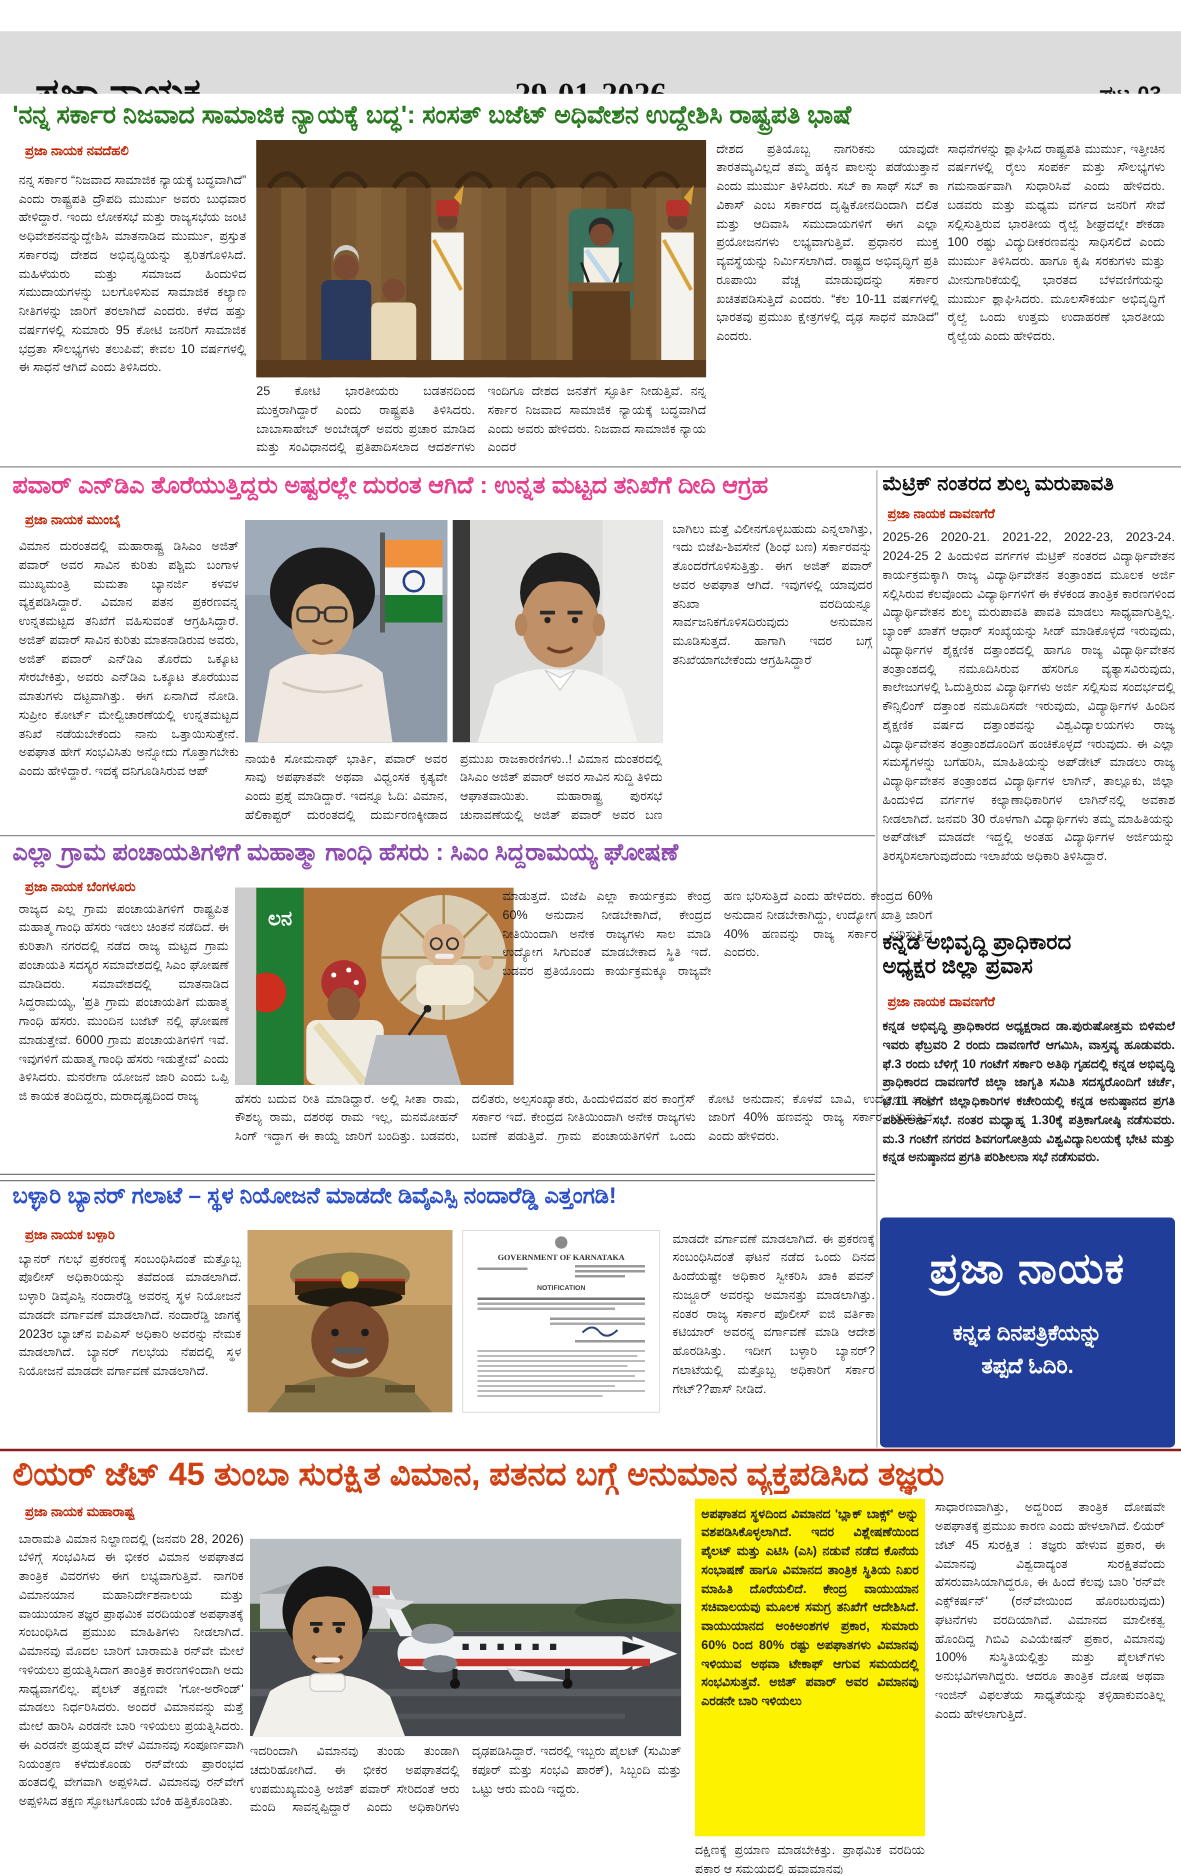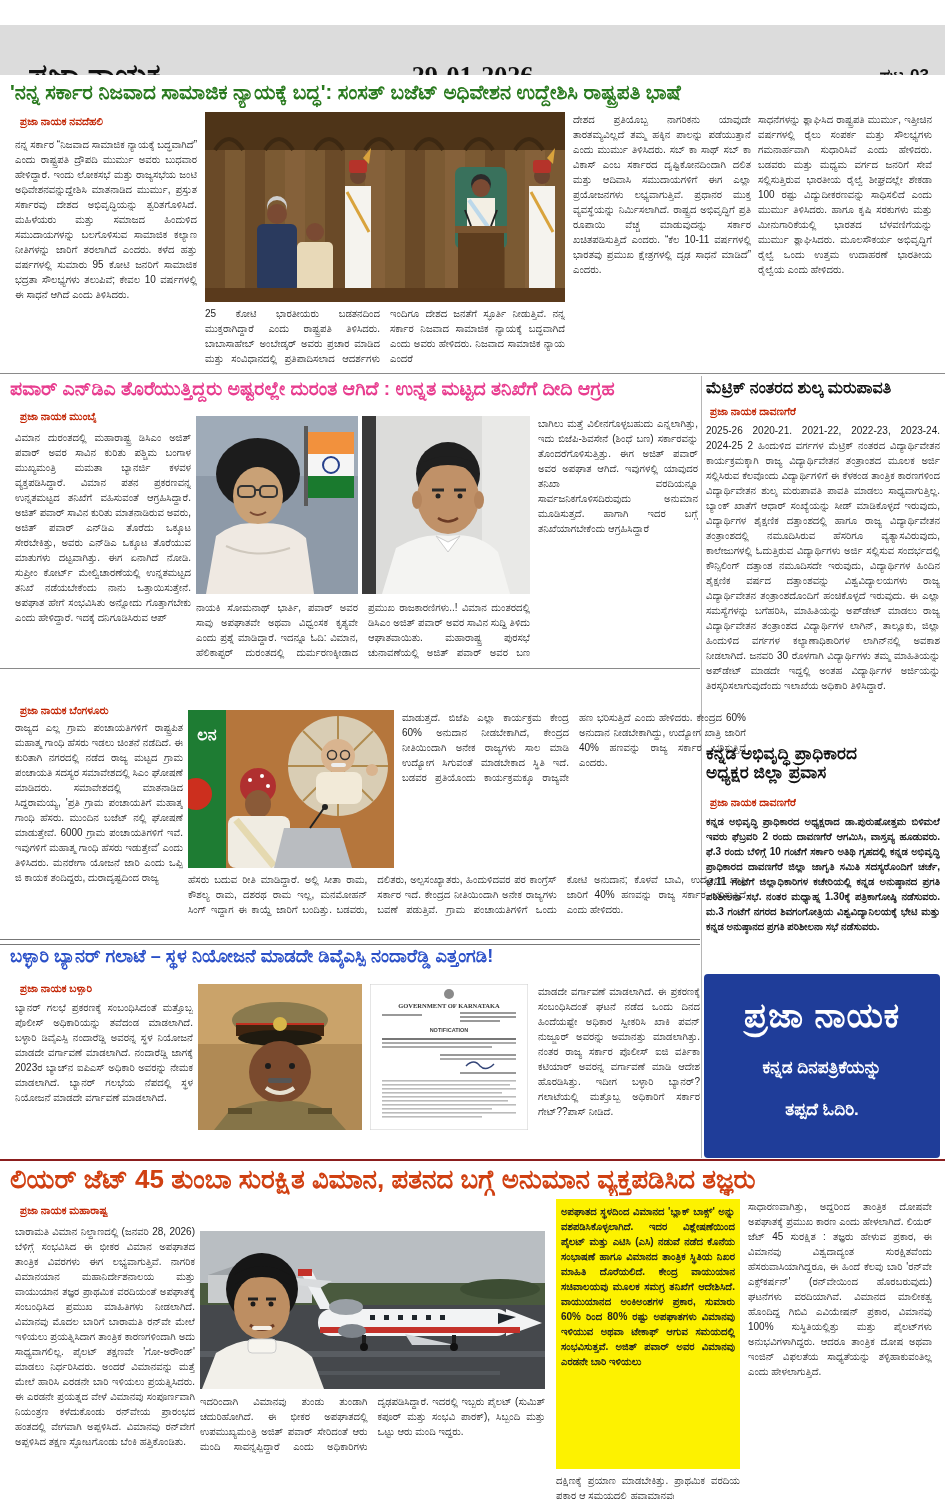--- a/index.html
+++ b/index.html
@@ -36,30 +36,30 @@
   #a2-colR{left:538px;top:416px;width:160px;height:250px;}
   #a2-below{left:196px;top:600px;width:334px;height:64px;}
   #vr1{left:701px;top:376px;height:782px;}
   #metric-headline{left:706px;top:379px;width:234px;height:23px;font-size:16px;color:#111;}
   #metric-byline{left:710px;top:405px;}
   #metric-body{left:706px;top:423px;width:234px;height:314px;}
   #hr2{left:0;top:668px;width:700px;}
   #a3-headline{left:10px;top:672px;width:735px;height:25px;font-size:19px;color:var(--headline_purple,#8d4bb0);}
   #a3-byline{left:20px;top:704px;}
   #a3-colL{left:15px;top:720px;width:168px;height:214px;}
-  #a3-photo{left:188px;top:710px;width:206px;height:158px;}
+  #a3-photo{left:188px;top:710px;width:206px;height:158px;padding-left:17px;}
   #a3-wide{left:402px;top:710px;width:344px;height:158px;}
   #a3-below{left:188px;top:872px;width:558px;height:62px;}
   #kda-headline{left:706px;top:744px;width:234px;height:48px;font-size:17px;color:#111;}
   #kda-byline{left:710px;top:796px;}
   #kda-body{left:706px;top:814px;width:234px;height:150px;font-weight:bold;}
   #promo{left:704px;top:974px;width:236px;height:184px;background:var(--promo_blue,#1f3d99);border-radius:4px;text-align:center;color:#fff;}
   #promo-title{margin-top:22px;font-size:34px;font-weight:bold;letter-spacing:1px;}
   #promo-line1{margin-top:22px;font-size:17px;font-weight:bold;}
-  #promo-line2{margin-top:22px;font-size:17px;font-weight:bold;}
+  #promo-line2{margin-top:6px;font-size:17px;font-weight:bold;}
   #hr3{left:0;top:939px;width:700px;}
   #a4-headline{left:10px;top:946px;width:690px;height:25px;font-size:18px;color:var(--headline_blue,#2b50c8);}
   #a4-byline{left:20px;top:982px;}
   #a4-colL{left:15px;top:1000px;width:178px;height:158px;}
   #a4-photo{left:198px;top:984px;width:164px;height:146px;}
   #a4-doc{left:370px;top:984px;width:158px;height:146px;}
   #a4-doccap{left:370px;top:1134px;width:310px;height:24px;}
   #a4-colR{left:538px;top:984px;width:162px;height:174px;}
   #hr4{left:0;top:1159px;width:945px;height:2px;background:#8b1e1e;}
   #a5-headline{left:10px;top:1165px;width:925px;height:31px;font-size:26px;color:var(--headline_red,#d04012);}
@@ -189,20 +189,21 @@
   <div id="a2-below" class="abs bcol cols2">ನಾಯಕಿ ಸೋಮನಾಥ್ ಭಾರ್ತಿ, ಪವಾರ್ ಅವರ ಸಾವು ಅಪಘಾತವೇ ಅಥವಾ ವಿಧ್ವಂಸಕ ಕೃತ್ಯವೇ ಎಂದು ಪ್ರಶ್ನೆ ಮಾಡಿದ್ದಾರೆ. ಇದನ್ನೂ ಓದಿ: ವಿಮಾನ, ಹೆಲಿಕಾಪ್ಟರ್ ದುರಂತದಲ್ಲಿ ದುರ್ಮರಣಕ್ಕೀಡಾದ ಪ್ರಮುಖ ರಾಜಕಾರಣಿಗಳು..! ವಿಮಾನ ದುಂತರದಲ್ಲಿ ಡಿಸಿಎಂ ಅಜಿತ್ ಪವಾರ್ ಅವರ ಸಾವಿನ ಸುದ್ದಿ ತಿಳಿದು ಆಘಾತವಾಯಿತು. ಮಹಾರಾಷ್ಟ್ರ ಪುರಸಭೆ ಚುನಾವಣೆಯಲ್ಲಿ ಅಜಿತ್ ಪವಾರ್ ಅವರ ಬಣ ಶರದ್ ಪವಾರ್ ಅವರ ಬಣದೊಂದಿಗೆ ಮೈತ್ರಿ ಮಾಡಿಕೊಂಡಿತ್ತು. ಹೀಗಾಗಿ ಎರಡೂ</div>
 
   <div id="vr1" class="abs vrule"></div>
 
   <div id="metric-headline" class="abs headline">ಮೆಟ್ರಿಕ್ ನಂತರದ ಶುಲ್ಕ ಮರುಪಾವತಿ</div>
   <div id="metric-byline" class="abs byline">ಪ್ರಜಾ ನಾಯಕ ದಾವಣಗೆರೆ</div>
   <div id="metric-body" class="abs bcol">2025-26  2020-21.  2021-22,  2022-23, 2023-24. 2024-25 2 ಹಿಂದುಳಿದ ವರ್ಗಗಳ ಮೆಟ್ರಿಕ್ ನಂತರದ ವಿದ್ಯಾರ್ಥಿವೇತನ ಕಾರ್ಯಕ್ರಮಕ್ಕಾಗಿ ರಾಜ್ಯ ವಿದ್ಯಾರ್ಥಿವೇತನ ತಂತ್ರಾಂಶದ ಮೂಲಕ ಅರ್ಜಿ ಸಲ್ಲಿಸಿರುವ ಕೆಲವೊಂದು ವಿದ್ಯಾರ್ಥಿಗಳಿಗೆ ಈ ಕೆಳಕಂಡ ತಾಂತ್ರಿಕ ಕಾರಣಗಳಿಂದ ವಿದ್ಯಾರ್ಥಿವೇತನ ಶುಲ್ಕ ಮರುಪಾವತಿ ಪಾವತಿ ಮಾಡಲು ಸಾಧ್ಯವಾಗುತ್ತಿಲ್ಲ. ಬ್ಯಾಂಕ್ ಖಾತೆಗೆ ಆಧಾರ್ ಸಂಖ್ಯೆಯನ್ನು ಸೀಡ್ ಮಾಡಿಕೊಳ್ಳದೆ ಇರುವುದು, ವಿದ್ಯಾರ್ಥಿಗಳ ಶೈಕ್ಷಣಿಕ ದತ್ತಾಂಶದಲ್ಲಿ ಹಾಗೂ ರಾಜ್ಯ ವಿದ್ಯಾರ್ಥಿವೇತನ ತಂತ್ರಾಂಶದಲ್ಲಿ ನಮೂದಿಸಿರುವ ಹೆಸರಿಗೂ ವ್ಯತ್ಯಾಸವಿರುವುದು, ಕಾಲೇಜುಗಳಲ್ಲಿ ಓದುತ್ತಿರುವ ವಿದ್ಯಾರ್ಥಿಗಳು ಅರ್ಜಿ ಸಲ್ಲಿಸುವ ಸಂದರ್ಭದಲ್ಲಿ ಕೌನ್ಸಿಲಿಂಗ್ ದತ್ತಾಂಶ ನಮೂದಿಸದೇ ಇರುವುದು, ವಿದ್ಯಾರ್ಥಿಗಳ ಹಿಂದಿನ ಶೈಕ್ಷಣಿಕ ವರ್ಷದ ದತ್ತಾಂಶವನ್ನು ವಿಶ್ವವಿದ್ಯಾಲಯಗಳು ರಾಜ್ಯ ವಿದ್ಯಾರ್ಥಿವೇತನ ತಂತ್ರಾಂಶದೊಂದಿಗೆ ಹಂಚಿಕೊಳ್ಳದೆ ಇರುವುದು. ಈ ಎಲ್ಲಾ ಸಮಸ್ಯೆಗಳನ್ನು ಬಗೆಹರಿಸಿ, ಮಾಹಿತಿಯನ್ನು ಅಪ್‌ಡೇಟ್ ಮಾಡಲು ರಾಜ್ಯ ವಿದ್ಯಾರ್ಥಿವೇತನ ತಂತ್ರಾಂಶದ ವಿದ್ಯಾರ್ಥಿಗಳ ಲಾಗಿನ್, ತಾಲ್ಲೂಕು, ಜಿಲ್ಲಾ ಹಿಂದುಳಿದ ವರ್ಗಗಳ ಕಲ್ಯಾಣಾಧಿಕಾರಿಗಳ ಲಾಗಿನ್‌ನಲ್ಲಿ ಅವಕಾಶ ನೀಡಲಾಗಿದೆ. ಜನವರಿ 30 ರೊಳಗಾಗಿ ವಿದ್ಯಾರ್ಥಿಗಳು ತಮ್ಮ ಮಾಹಿತಿಯನ್ನು ಅಪ್‌ಡೇಟ್ ಮಾಡದೇ ಇದ್ದಲ್ಲಿ ಅಂತಹ ವಿದ್ಯಾರ್ಥಿಗಳ ಅರ್ಜಿಯನ್ನು ತಿರಸ್ಕರಿಸಲಾಗುವುದೆಂದು ಇಲಾಖೆಯ ಅಧಿಕಾರಿ ತಿಳಿಸಿದ್ದಾರೆ.</div>
 
   <div id="hr2" class="abs hrule"></div>
 
+  <div id="a3-headline" class="abs headline">ಎಲ್ಲಾ ಗ್ರಾಮ ಪಂಚಾಯತಿಗಳಿಗೆ ಮಹಾತ್ಮಾ ಗಾಂಧಿ ಹೆಸರು : ಸಿಎಂ ಸಿದ್ದರಾಮಯ್ಯ ಘೋಷಣೆ</div>
   <div id="a3-byline" class="abs byline">ಪ್ರಜಾ ನಾಯಕ ಬೆಂಗಳೂರು</div>
   <div id="a3-colL" class="abs bcol">ರಾಜ್ಯದ ಎಲ್ಲ ಗ್ರಾಮ ಪಂಚಾಯತಿಗಳಿಗೆ ರಾಷ್ಟ್ರಪಿತ ಮಹಾತ್ಮ ಗಾಂಧಿ ಹೆಸರು ಇಡಲು ಚಿಂತನೆ ನಡೆದಿದೆ. ಈ ಕುರಿತಾಗಿ ನಗರದಲ್ಲಿ ನಡೆದ ರಾಜ್ಯ ಮಟ್ಟದ ಗ್ರಾಮ ಪಂಚಾಯತಿ ಸದಸ್ಯರ ಸಮಾವೇಶದಲ್ಲಿ ಸಿಎಂ ಘೋಷಣೆ ಮಾಡಿದರು. ಸಮಾವೇಶದಲ್ಲಿ ಮಾತನಾಡಿದ ಸಿದ್ದರಾಮಯ್ಯ, 'ಪ್ರತಿ ಗ್ರಾಮ ಪಂಚಾಯತಿಗೆ ಮಹಾತ್ಮ ಗಾಂಧಿ ಹೆಸರು. ಮುಂದಿನ ಬಜೆಟ್ ನಲ್ಲಿ ಘೋಷಣೆ ಮಾಡುತ್ತೇವೆ. 6000 ಗ್ರಾಮ ಪಂಚಾಯತಿಗಳಿಗೆ ಇವೆ. ಇವುಗಳಿಗೆ ಮಹಾತ್ಮ ಗಾಂಧಿ ಹೆಸರು ಇಡುತ್ತೇವೆ' ಎಂದು ತಿಳಿಸಿದರು. ಮನರೇಗಾ ಯೋಜನೆ ಜಾರಿ ಎಂದು ಒಪ್ಪಿ ಜಿ ಕಾಯಕ ತಂದಿದ್ದರು, ದುರಾದೃಷ್ಟದಿಂದ ರಾಜ್ಯ</div>
   <div id="a3-photo" class="abs photo">
     <svg width="206" height="158" viewBox="0 0 206 158" preserveAspectRatio="none">
       <rect width="206" height="158" fill="#b5763c"></rect>
       <rect x="0" y="0" width="38" height="158" fill="#1e7c33"></rect>
       <text x="19" y="30" font-size="16" font-weight="bold" fill="#ffffff" text-anchor="middle">ಲನ</text>
       <circle cx="8" cy="84" r="16" fill="#cc2f1e"></circle>
       <circle cx="150" cy="56" r="50" fill="#d9cdb4"></circle>
       <g stroke="#b08b4f" stroke-width="2">

